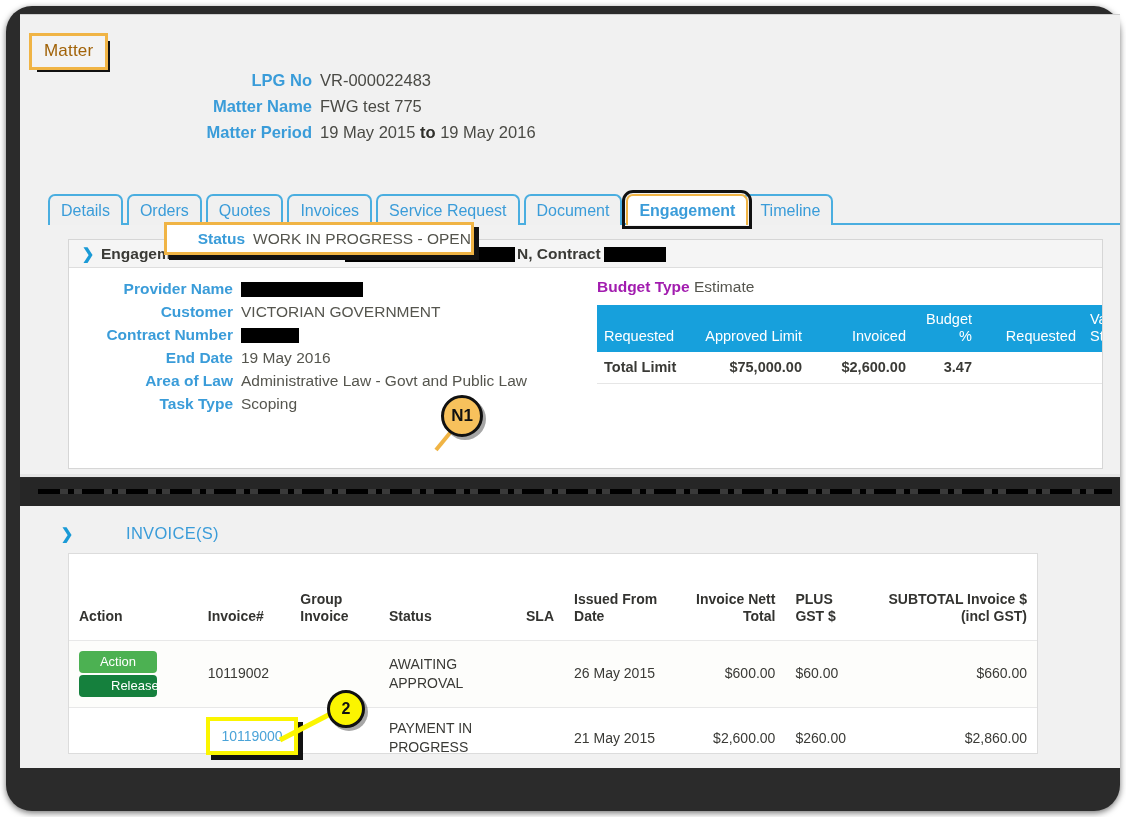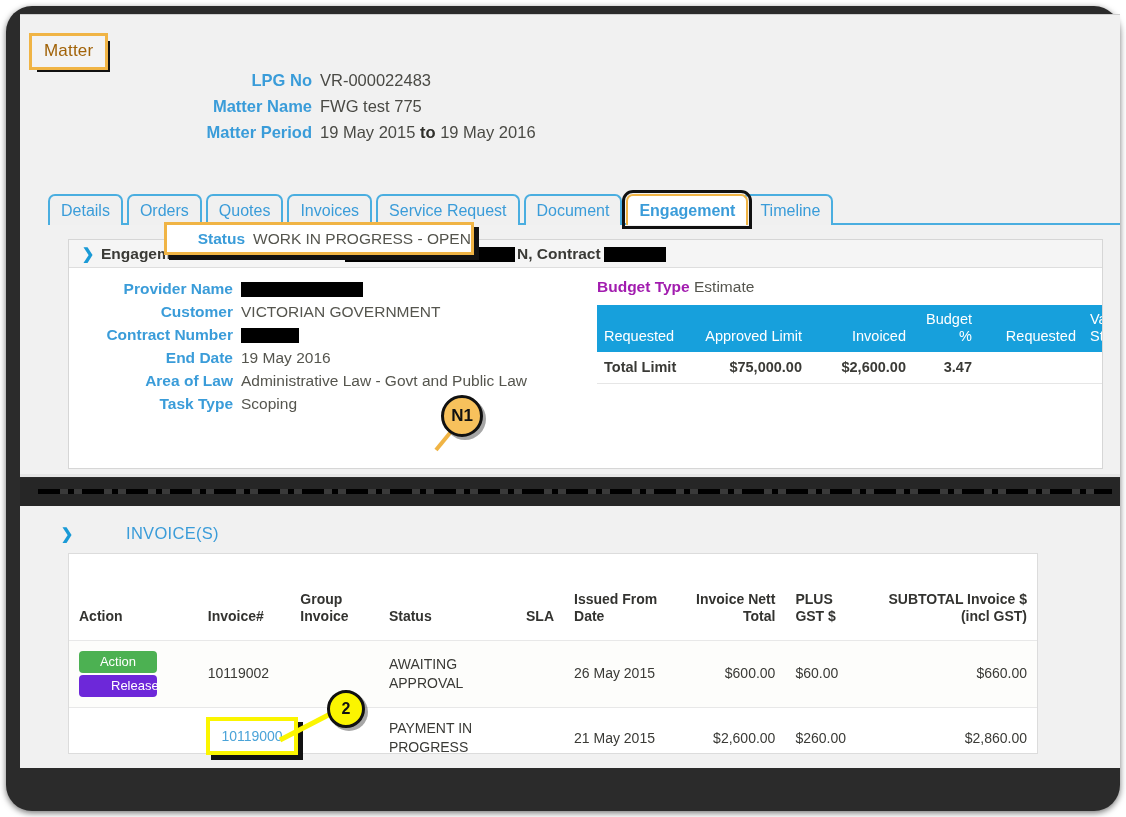--- a/index.html
+++ b/index.html
@@ -246,21 +246,21 @@
   table.inv tbody tr.r2 td { background: #ffffff; height: 62px; }
   .btn-stack { display: flex; flex-direction: column; gap: 2px; width: 78px; }
   .btn {
     font-size: 13px; color: #ffffff;
     text-align: center;
     padding: 4px 0 5px 0;
     border-radius: 4px;
     line-height: 1;
   }
   .btn-action { background: #4cb152; }
-  .btn-release { background: #6d28d9; padding-left: 32px; }
+  .btn-release { background: #15803d; padding-left: 32px; }
   .invlink { color: #4aa3d8; font-size: 14px; }
 
   
   #inv-hl {
     position: absolute; left: 186px; top: 211px;
     width: 92px; height: 38px;
     background: #ffffff;
     border: 4px solid #fbf500;
     box-shadow: 5px 5px 0 0 #111;
     display: flex; align-items: center; justify-content: center;

